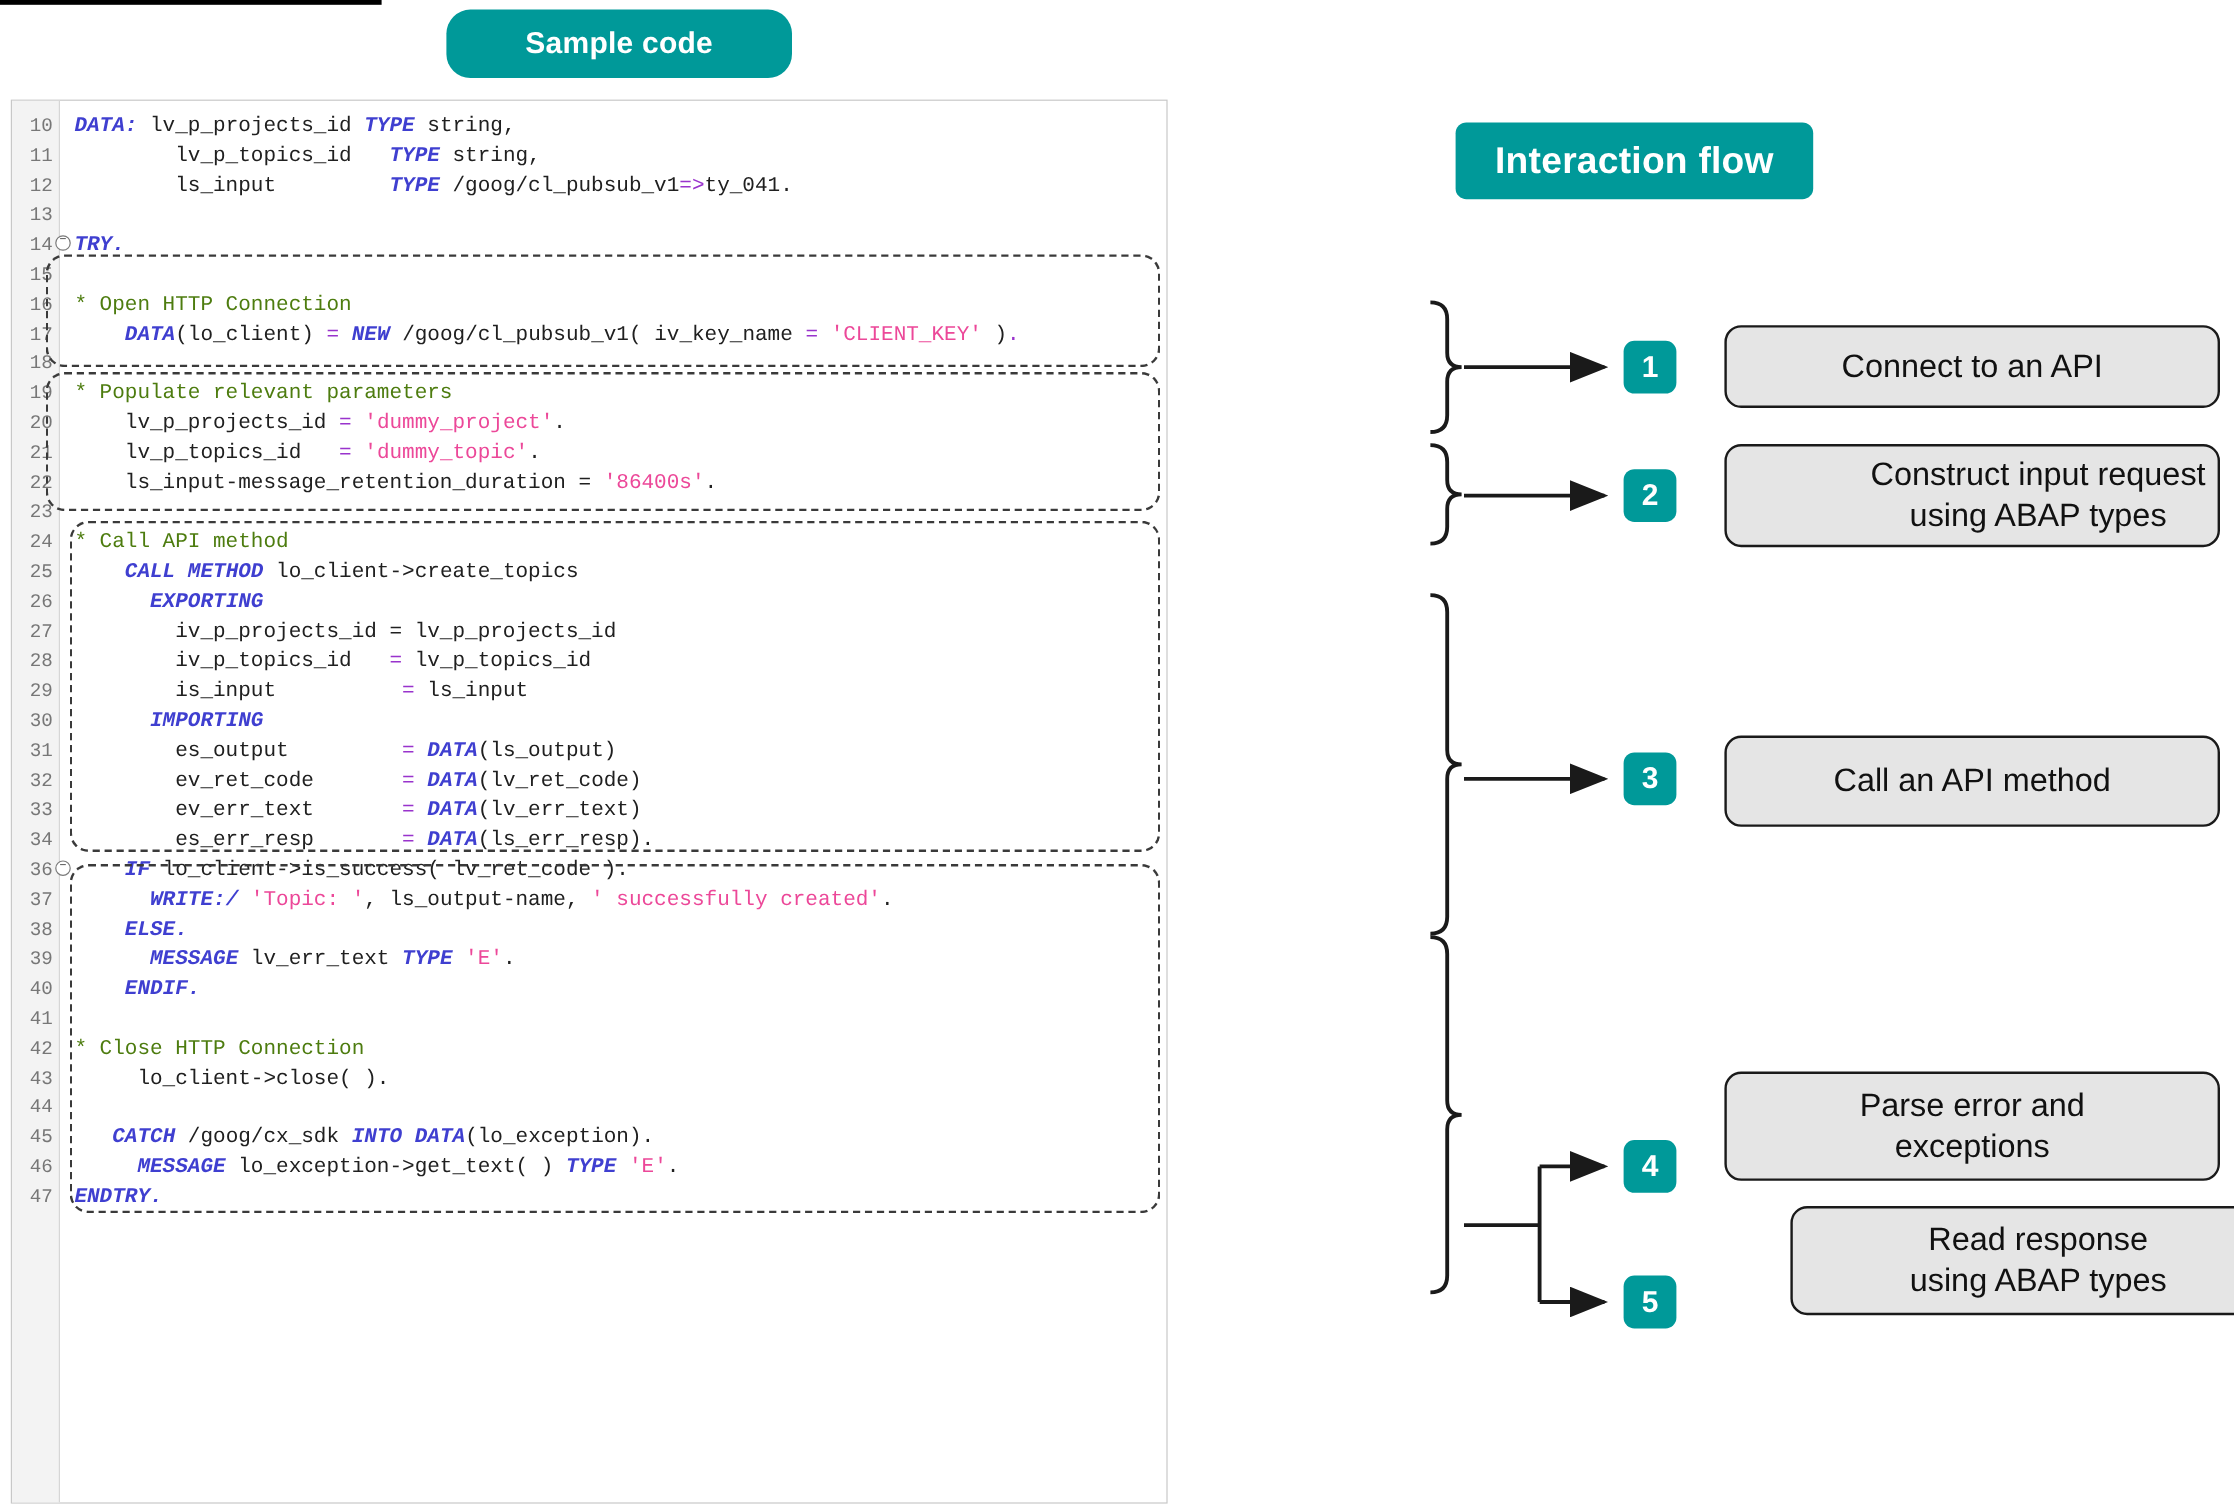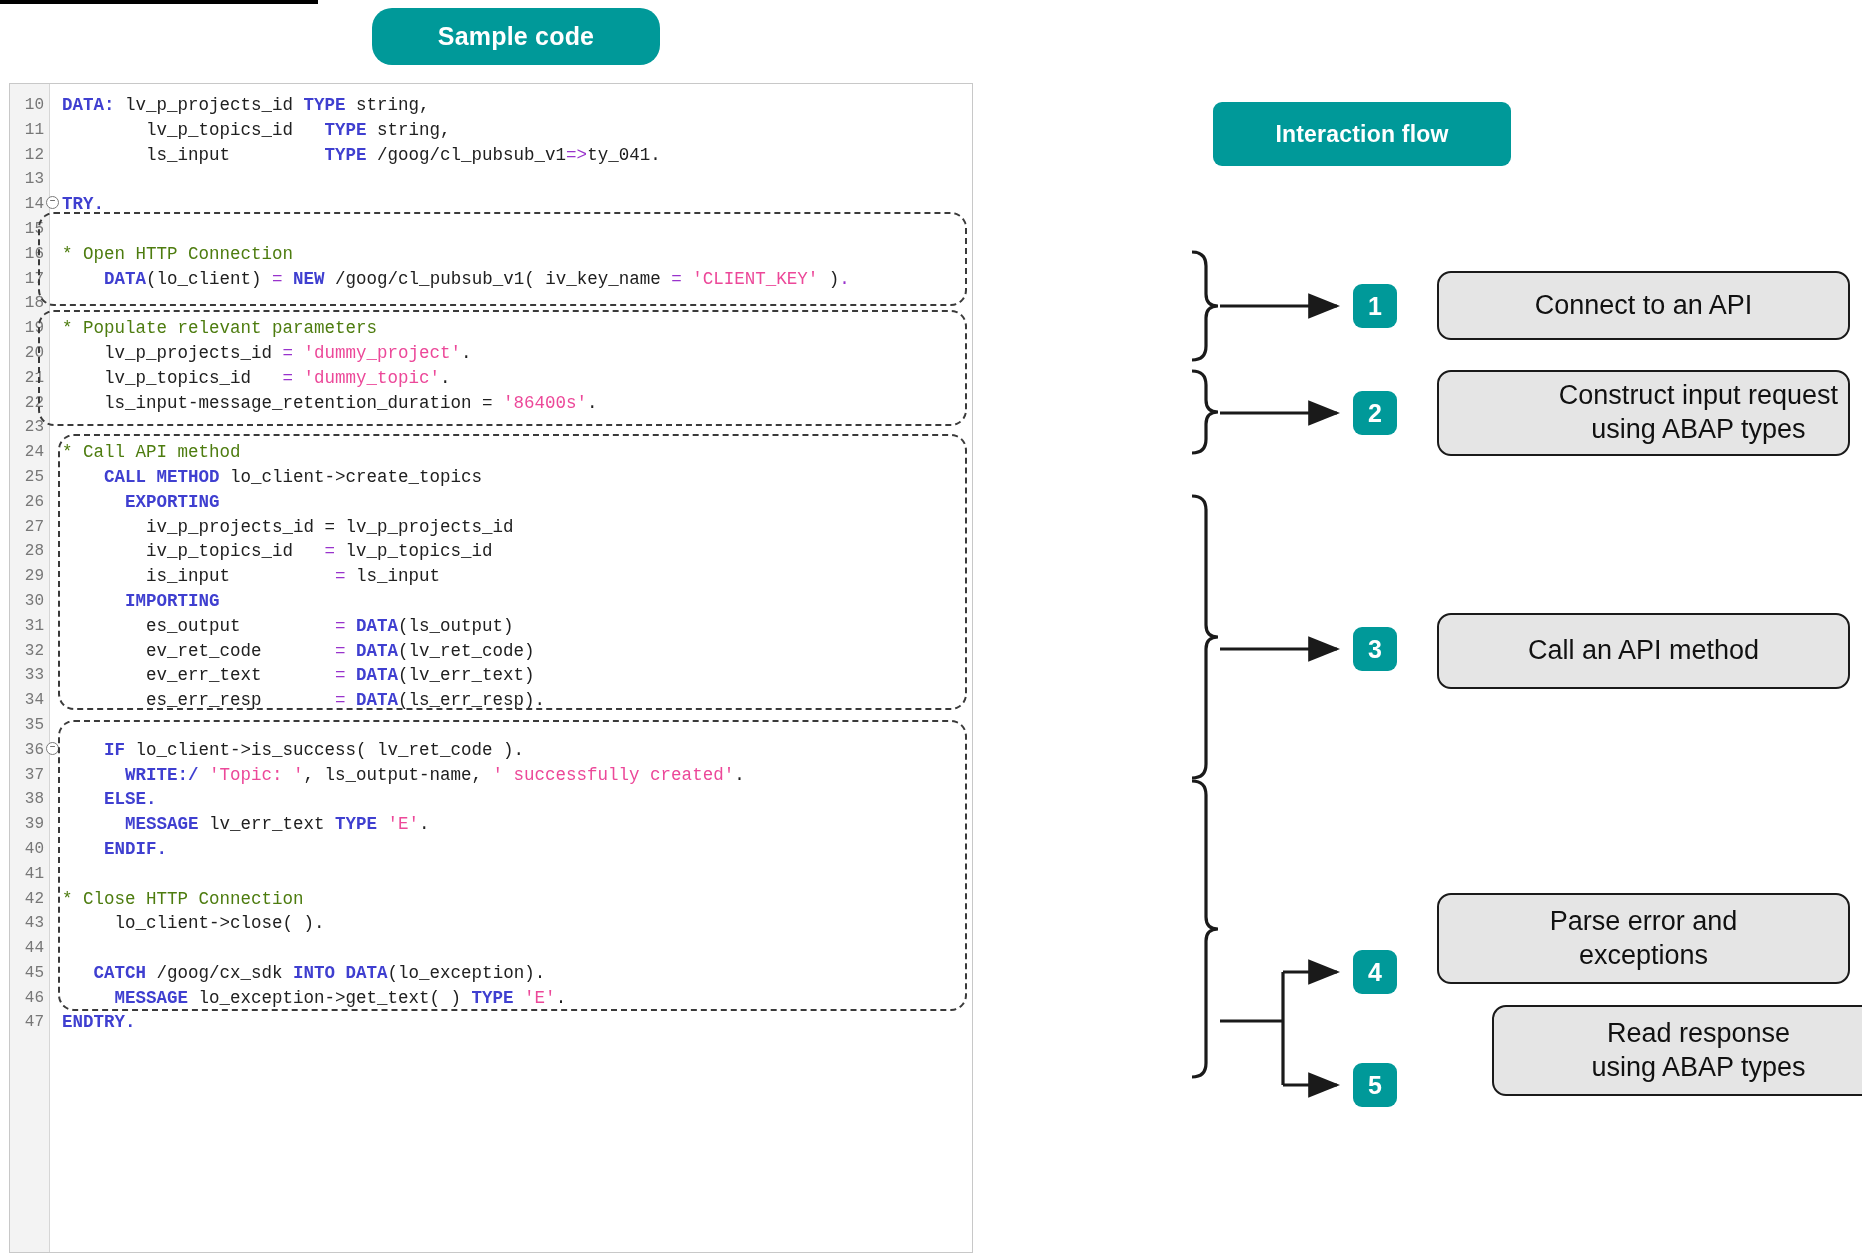--- a/index.html
+++ b/index.html
@@ -10,42 +10,42 @@
   
   #top-rule{position:absolute;left:0;top:0;width:318px;height:4px;background:#000;}
 
   
   .pill{
     position:absolute;background:#009999;border-radius:9px;
     color:#fff;font-weight:bold;display:flex;align-items:center;justify-content:center;
     letter-spacing:.2px;
   }
   #sample-code-header{left:372px;top:8px;width:288px;height:57px;font-size:25px;border-radius:20px;}
-  #interaction-flow-header{left:1213px;top:102px;width:298px;height:64px;font-size:23px;}
+  #interaction-flow-header{left:1213px;top:102px;width:298px;height:64px;font-size:31px;}
 
   
   #code-panel{
     position:absolute;left:9px;top:83px;width:964px;height:1170px;
     background:#fff;border:1px solid #c8c8c8;box-sizing:border-box;
   }
   #gutter{
     position:absolute;left:0;top:0;width:40px;height:100%;
     background:#f3f3f3;border-right:1px solid #d6d6d6;box-sizing:border-box;
   }
   #code-lines{position:absolute;left:0;top:9px;width:100%;}
   .cline{height:24.8px;line-height:24.8px;position:relative;white-space:pre;
          font-family:"Liberation Mono","DejaVu Sans Mono",monospace;font-size:17.5px;}
   .ln{position:absolute;left:0;top:0;width:34px;text-align:right;color:#777;
       font-family:"Liberation Mono","DejaVu Sans Mono",monospace;font-size:16px;}
   .fold{position:absolute;left:36px;top:4px;width:13px;height:13px;border:1px solid #7a7a7a;
         border-radius:50%;color:#444;font-size:11px;line-height:11px;text-align:center;
         box-sizing:border-box;background:#fff;}
   .fold::before{content:"–";position:relative;top:-2px;}
   .code{position:absolute;left:52px;top:0;}
-  .kw{color:#3f3fd0;font-weight:bold;}
+  .kw{color:#3f3fd0;font-weight:bold;font-style:italic;}
   .cm{color:#4d7c0f;margin-top:16px;}
   .st{color:#ec4899;}
   .op{color:#9933cc;}
   .pl{color:#202020;}
 
   
   .dashbox{position:absolute;border:2px dashed #3a3a3a;border-radius:16px;pointer-events:none;}
 
   
   .badge{
@@ -94,21 +94,20 @@
       <div class="cline"><span class="ln">25</span><span class="code"><span class="pl">    </span><span class="kw">CALL METHOD</span><span class="pl"> lo_client-&gt;create_topics</span></span></div>
       <div class="cline"><span class="ln">26</span><span class="code"><span class="pl">      </span><span class="kw">EXPORTING</span></span></div>
       <div class="cline"><span class="ln">27</span><span class="code"><span class="pl">        iv_p_projects_id = lv_p_projects_id</span></span></div>
       <div class="cline"><span class="ln">28</span><span class="code"><span class="pl">        iv_p_topics_id   </span><span class="op">=</span><span class="pl"> lv_p_topics_id</span></span></div>
       <div class="cline"><span class="ln">29</span><span class="code"><span class="pl">        is_input          </span><span class="op">=</span><span class="pl"> ls_input</span></span></div>
       <div class="cline"><span class="ln">30</span><span class="code"><span class="pl">      </span><span class="kw">IMPORTING</span></span></div>
       <div class="cline"><span class="ln">31</span><span class="code"><span class="pl">        es_output         </span><span class="op">=</span><span class="pl"> </span><span class="kw">DATA</span><span class="pl">(ls_output)</span></span></div>
       <div class="cline"><span class="ln">32</span><span class="code"><span class="pl">        ev_ret_code       </span><span class="op">=</span><span class="pl"> </span><span class="kw">DATA</span><span class="pl">(lv_ret_code)</span></span></div>
       <div class="cline"><span class="ln">33</span><span class="code"><span class="pl">        ev_err_text       </span><span class="op">=</span><span class="pl"> </span><span class="kw">DATA</span><span class="pl">(lv_err_text)</span></span></div>
       <div class="cline"><span class="ln">34</span><span class="code"><span class="pl">        es_err_resp       </span><span class="op">=</span><span class="pl"> </span><span class="kw">DATA</span><span class="pl">(ls_err_resp).</span></span></div>
-      <div class="cline"><span class="ln">35</span><span class="code"></span></div>
       <div class="cline"><span class="ln">36</span><span class="fold"></span><span class="code"><span class="pl">    </span><span class="kw">IF</span><span class="pl"> lo_client-&gt;is_success( lv_ret_code )</span><span class="pl">.</span></span></div>
       <div class="cline"><span class="ln">37</span><span class="code"><span class="pl">      </span><span class="kw">WRITE:/</span><span class="pl"> </span><span class="st">'Topic: '</span><span class="pl">, ls_output-name, </span><span class="st">' successfully created'</span><span class="pl">.</span></span></div>
       <div class="cline"><span class="ln">38</span><span class="code"><span class="pl">    </span><span class="kw">ELSE.</span></span></div>
       <div class="cline"><span class="ln">39</span><span class="code"><span class="pl">      </span><span class="kw">MESSAGE</span><span class="pl"> lv_err_text </span><span class="kw">TYPE</span><span class="pl"> </span><span class="st">'E'</span><span class="pl">.</span></span></div>
       <div class="cline"><span class="ln">40</span><span class="code"><span class="pl">    </span><span class="kw">ENDIF.</span></span></div>
       <div class="cline"><span class="ln">41</span><span class="code"></span></div>
       <div class="cline"><span class="ln">42</span><span class="code"><span class="cm">* Close HTTP Connection</span></span></div>
       <div class="cline"><span class="ln">43</span><span class="code"><span class="pl">     lo_client-&gt;close( ).</span></span></div>
       <div class="cline"><span class="ln">44</span><span class="code"></span></div>
       <div class="cline"><span class="ln">45</span><span class="code"><span class="pl">   </span><span class="kw">CATCH</span><span class="pl"> /goog/cx_sdk </span><span class="kw">INTO</span><span class="pl"> </span><span class="kw">DATA</span><span class="pl">(lo_exception).</span></span></div>

